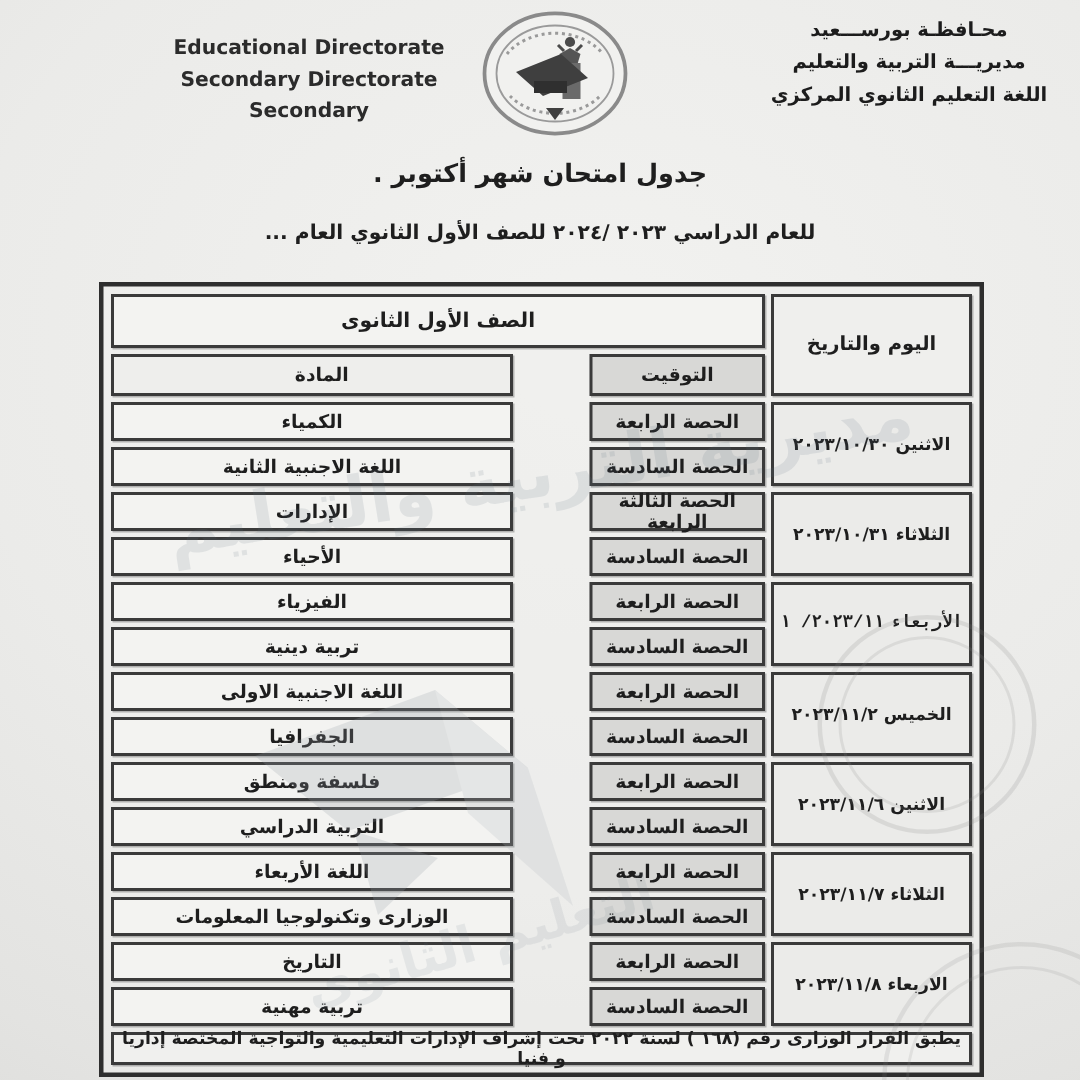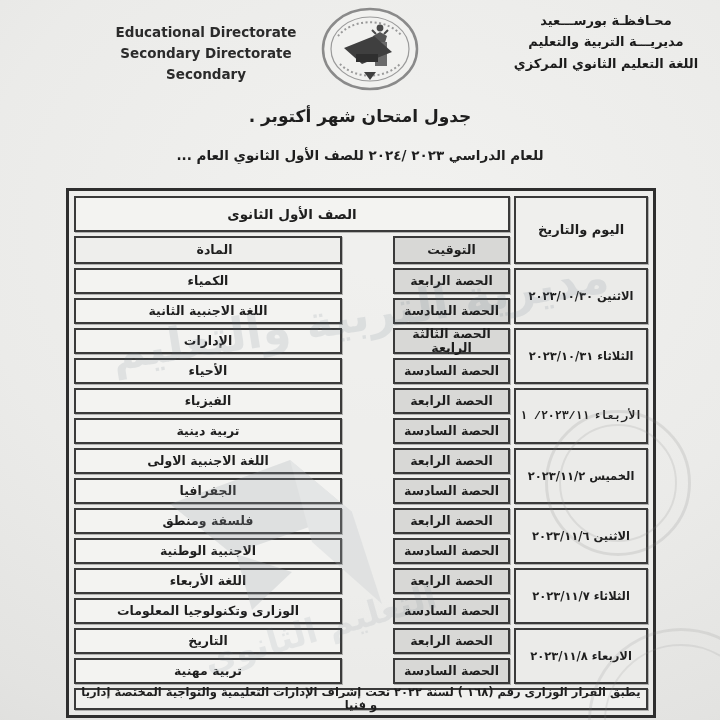--- a/index.html
+++ b/index.html
@@ -160,21 +160,21 @@
     <div class="cell timing" style="grid-area:9/2/10/3">الحصة الرابعة</div>
     <div class="cell" style="grid-area:10/3/11/4">الجفرافيا</div>
     <div class="cell timing" style="grid-area:10/2/11/3">الحصة السادسة</div>
 
     <div class="cell daycell" style="grid-area:11/1/13/2">
       <span>الاثنين</span>
       <span class="date">٢٠٢٣/١١/٦</span>
     </div>
     <div class="cell" style="grid-area:11/3/12/4">فلسفة ومنطق</div>
     <div class="cell timing" style="grid-area:11/2/12/3">الحصة الرابعة</div>
-    <div class="cell" style="grid-area:12/3/13/4">الاجنبية الوطنية</div>
+    <div class="cell" style="grid-area:12/3/13/4">التربية الدراسي</div>
     <div class="cell timing" style="grid-area:12/2/13/3">الحصة السادسة</div>
 
     <div class="cell daycell" style="grid-area:13/1/15/2">
       <span>الثلاثاء</span>
       <span class="date">٢٠٢٣/١١/٧</span>
     </div>
     <div class="cell" style="grid-area:13/3/14/4">اللغة الأربعاء</div>
     <div class="cell timing" style="grid-area:13/2/14/3">الحصة الرابعة</div>
     <div class="cell" style="grid-area:14/3/15/4">الوزارى وتكنولوجيا المعلومات</div>
     <div class="cell timing" style="grid-area:14/2/15/3">الحصة السادسة</div>

